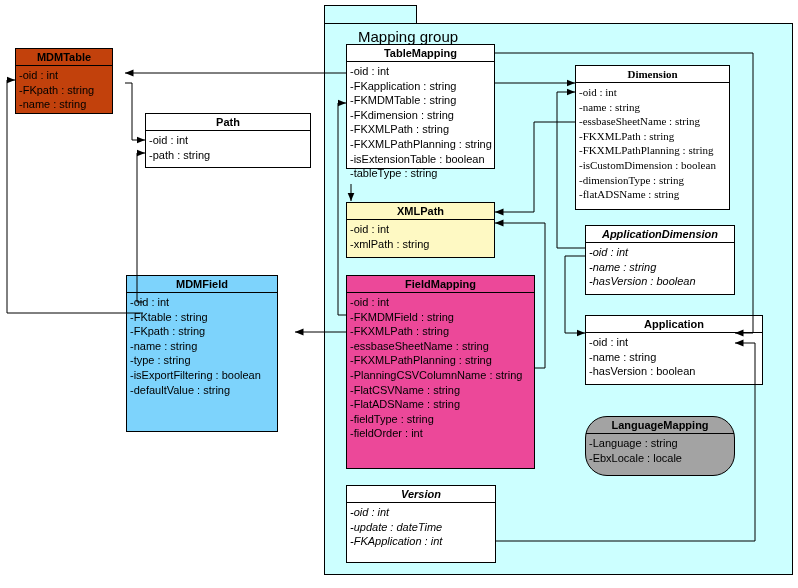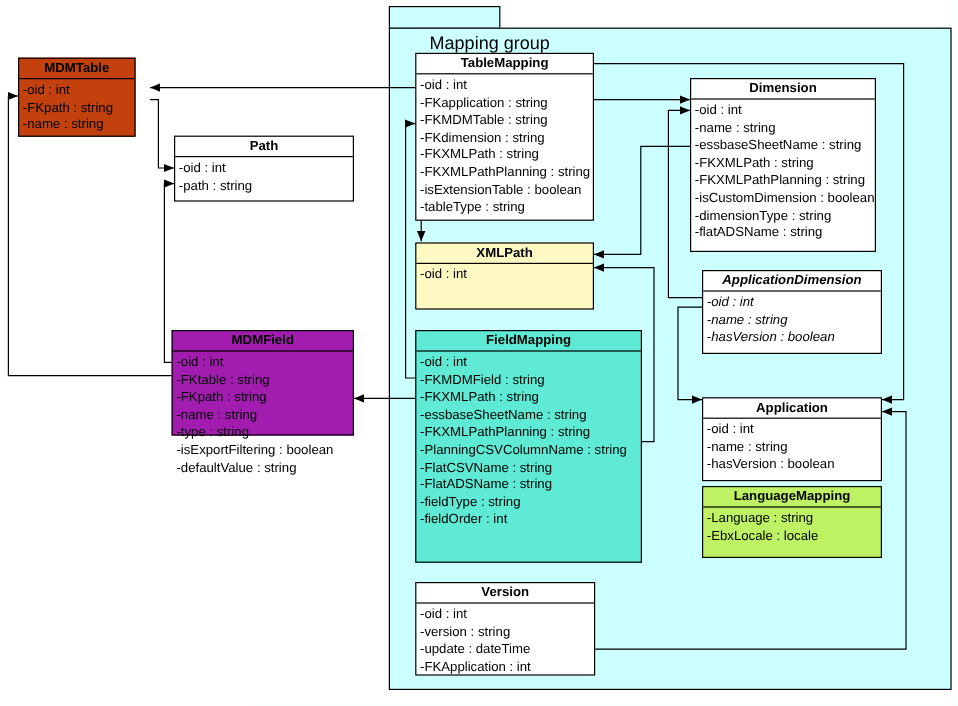--- a/index.html
+++ b/index.html
@@ -30,114 +30,114 @@
   </div>
 
   <div class="uml-class" style="left: 15px; top: 48px; width: 98px; height: 66px; background: #c2410c;">
       <div class="title">MDMTable</div>
       <div class="attrs">
         <div class="attr">-oid : int</div>
         <div class="attr">-FKpath : string</div>
         <div class="attr">-name : string</div>
       </div>
     </div>
-  <div class="uml-class" style="left: 145px; top: 113px; width: 150px; height: 55px; background: rgb(255, 255, 255);">
+  <div class="uml-class" style="left: 145px; top: 113px; width: 166px; height: 55px; background: rgb(255, 255, 255);">
       <div class="title">Path</div>
       <div class="attrs">
         <div class="attr">-oid : int</div>
         <div class="attr">-path : string</div>
       </div>
     </div>
-  <div class="uml-class" style="left: 143px; top: 275px; width: 152px; height: 88px; background: #a21caf;">
+  <div class="uml-class" style="left: 126px; top: 275px; width: 152px; height: 157px; background: #7dd3fc;">
       <div class="title">MDMField</div>
       <div class="attrs">
         <div class="attr">-oid : int</div>
         <div class="attr">-FKtable : string</div>
         <div class="attr">-FKpath : string</div>
         <div class="attr">-name : string</div>
         <div class="attr">-type : string</div>
         <div class="attr">-isExportFiltering : boolean</div>
         <div class="attr">-defaultValue : string</div>
       </div>
     </div>
-  <div class="uml-class" style="left: 346px; top: 44px; width: 149px; height: 140px; background: rgb(255, 255, 255);">
+  <div class="uml-class" style="left: 346px; top: 44px; width: 149px; height: 125px; background: rgb(255, 255, 255);">
       <div class="title">TableMapping</div>
       <div class="attrs">
         <div class="attr">-oid : int</div>
         <div class="attr">-FKapplication : string</div>
         <div class="attr">-FKMDMTable : string</div>
         <div class="attr">-FKdimension : string</div>
         <div class="attr">-FKXMLPath : string</div>
         <div class="attr">-FKXMLPathPlanning : string</div>
         <div class="attr">-isExtensionTable : boolean</div>
         <div class="attr">-tableType : string</div>
       </div>
     </div>
   <div class="uml-class" style="left: 346px; top: 202px; width: 149px; height: 56px; background: #fef9c3;">
       <div class="title">XMLPath</div>
       <div class="attrs">
         <div class="attr">-oid : int</div>
+        <div class="attr">-xmlPath : string</div>
       </div>
     </div>
-  <div class="uml-class" style="left: 346px; top: 275px; width: 189px; height: 194px; background: #5eead4;">
+  <div class="uml-class" style="left: 346px; top: 275px; width: 189px; height: 194px; background: #ec4899;">
       <div class="title">FieldMapping</div>
       <div class="attrs">
         <div class="attr">-oid : int</div>
         <div class="attr">-FKMDMField : string</div>
         <div class="attr">-FKXMLPath : string</div>
         <div class="attr">-essbaseSheetName : string</div>
         <div class="attr">-FKXMLPathPlanning : string</div>
         <div class="attr">-PlanningCSVColumnName : string</div>
         <div class="attr">-FlatCSVName : string</div>
         <div class="attr">-FlatADSName : string</div>
         <div class="attr">-fieldType : string</div>
         <div class="attr">-fieldOrder : int</div>
       </div>
     </div>
-  <div class="uml-class" style="left: 575px; top: 65px; width: 155px; height: 145px; background: rgb(255, 255, 255);">
+  <div class="uml-class" style="left: 575px; top: 65px; width: 155px; height: 145px; background: rgb(255, 255, 255); font-family: Liberation Serif, serif;">
       <div class="title">Dimension</div>
       <div class="attrs">
         <div class="attr">-oid : int</div>
         <div class="attr">-name : string</div>
         <div class="attr">-essbaseSheetName : string</div>
         <div class="attr">-FKXMLPath : string</div>
         <div class="attr">-FKXMLPathPlanning : string</div>
         <div class="attr">-isCustomDimension : boolean</div>
         <div class="attr">-dimensionType : string</div>
         <div class="attr">-flatADSName : string</div>
       </div>
     </div>
   <div class="uml-class" style="left: 585px; top: 225px; width: 150px; height: 70px; background: rgb(255, 255, 255); font-style: italic;">
       <div class="title">ApplicationDimension</div>
       <div class="attrs">
         <div class="attr">-oid : int</div>
         <div class="attr">-name : string</div>
         <div class="attr">-hasVersion : boolean</div>
       </div>
     </div>
-  <div class="uml-class" style="left: 585px; top: 315px; width: 150px; height: 70px; background: rgb(255, 255, 255); margin-top: 16px;">
+  <div class="uml-class" style="left: 585px; top: 315px; width: 178px; height: 70px; background: rgb(255, 255, 255);">
       <div class="title">Application</div>
       <div class="attrs">
         <div class="attr">-oid : int</div>
         <div class="attr">-name : string</div>
         <div class="attr">-hasVersion : boolean</div>
       </div>
     </div>
-  <div class="uml-class" style="left: 585px; top: 405px; width: 150px; height: 60px; background: #bef264;">
+  <div class="uml-class" style="left: 585px; top: 416px; width: 150px; height: 60px; background: #a3a3a3; border-radius: 22px;">
       <div class="title">LanguageMapping</div>
       <div class="attrs">
         <div class="attr">-Language : string</div>
         <div class="attr">-EbxLocale : locale</div>
       </div>
     </div>
-  <div class="uml-class" style="left: 346px; top: 485px; width: 150px; height: 78px; background: rgb(255, 255, 255);">
+  <div class="uml-class" style="left: 346px; top: 485px; width: 150px; height: 78px; background: rgb(255, 255, 255); font-style: italic;">
       <div class="title">Version</div>
       <div class="attrs">
         <div class="attr">-oid : int</div>
-        <div class="attr">-version : string</div>
         <div class="attr">-update : dateTime</div>
         <div class="attr">-FKApplication : int</div>
       </div>
     </div>
 
   <svg class="wires" width="798" height="588" viewBox="0 0 798 588">
     <defs>
       <marker id="arr" markerUnits="userSpaceOnUse" markerWidth="9" markerHeight="8" refX="8.5" refY="4" orient="auto">
         <polygon points="0,0.5 8.5,4 0,7.5" fill="#000"></polygon>
       </marker>

